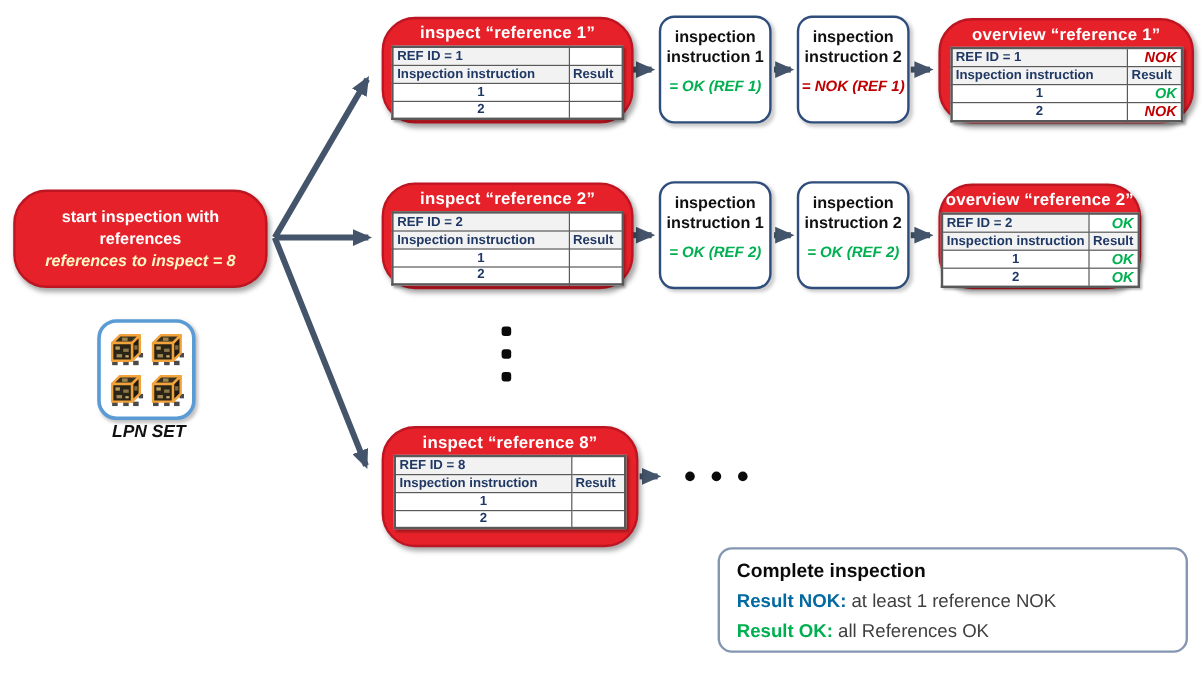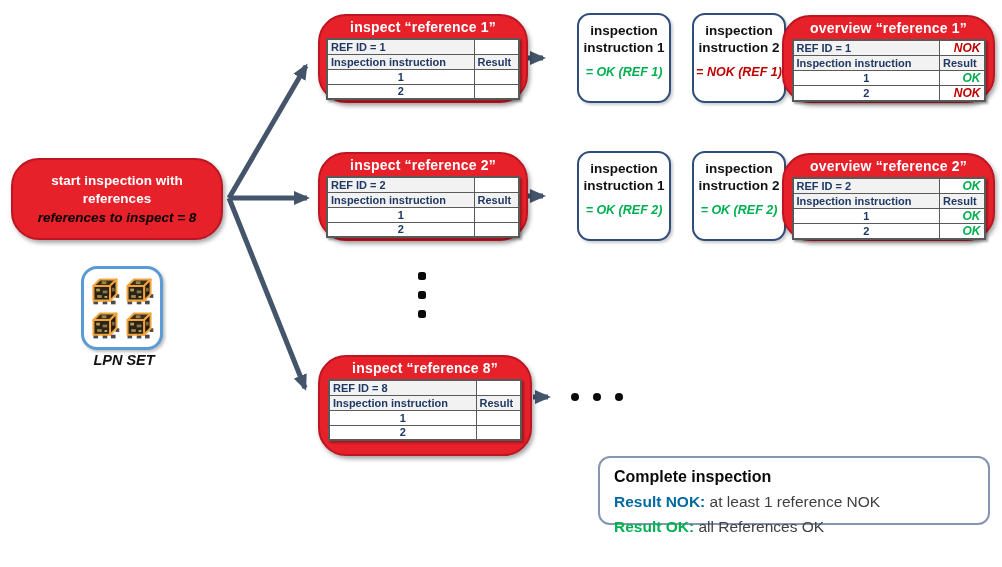--- a/index.html
+++ b/index.html
@@ -13,40 +13,39 @@
     background:#E62129; border:2.5px solid #BD1622; border-radius:28px;
     box-shadow:2px 3px 4px rgba(0,0,0,.35);
   }
   .red-box .box-title {
     color:#fff; font-weight:bold; font-size:14px; text-align:center;
     padding-top:2px; line-height:18px; letter-spacing:.2px;
   }
 
   .start-box { padding-top:12px; text-align:center; }
   .start-title { color:#fff; font-weight:bold; font-size:13.5px; line-height:18px; padding:0 18px; }
-  .start-sub { color:#000000; font-weight:bold; font-style:italic; font-size:13.5px; line-height:19px; }
+  .start-sub { color:#fef9c3; font-weight:bold; font-style:italic; font-size:13.5px; line-height:19px; }
 
   .tbl { border-collapse:collapse; margin:2px auto 0 auto; background:#fff;
          border:2px solid #595959; box-shadow:2px 2px 2px rgba(0,0,0,.3); }
   .tbl td { border:1px solid #595959; font-weight:bold; color:#1F3864;
             font-size:11px; height:15px; padding:0 3px; background:#fff; white-space:nowrap; }
   .tbl td.c1 { width:147px; text-align:left; }
   .tbl td.c2 { width:45px; text-align:left; }
   .tbl td.shaded { background:#F2F2F2; }
   .tbl td.num { text-align:center; }
   .tbl td.res { font-style:italic; font-size:12px; text-align:right; }
   td[data-status="OK"]  { color:#00B050; }
   td[data-status="NOK"] { color:#C00000; }
 
   .instr {
     position:absolute; z-index:2; width:94px; height:90px;
     background:#fff; border:2.5px solid #2E4D7B; border-radius:13px;
     text-align:center; padding-top:7px;
     box-shadow:2px 2px 3px rgba(0,0,0,.2);
-    margin-left:28px;
   }
   .instr-line { font-size:13.5px; font-weight:bold; color:#111; line-height:17px; }
   .instr-result { margin-top:9px; font-size:12.5px; font-weight:bold; font-style:italic; white-space:nowrap; }
   .instr-result[data-status="OK"]  { color:#00B050; }
   .instr-result[data-status="NOK"] { color:#C00000; }
 
   .lpn-box {
     position:absolute; left:81px; top:266px; width:82px; height:84px; z-index:2;
     background:#fff; border:3px solid #5B9BD5; border-radius:16px;
     display:flex; align-items:center; justify-content:center;
@@ -56,21 +55,21 @@
     text-align:center; font-weight:bold; font-style:italic; font-size:14.5px; color:#111; }
 
   .vdots { position:absolute; left:418px; top:272px; z-index:2;
            display:flex; flex-direction:column; gap:11px; }
   .hdots { position:absolute; left:571px; top:393px; z-index:2;
            display:flex; flex-direction:row; gap:14px; }
   .dot { width:8px; height:8px; background:#0a0a0a; border-radius:2.5px; }
   .hdots .dot { border-radius:50%; }
 
   .complete-box {
-    position:absolute; left:598px; top:456px; width:392px; height:69px; z-index:2;
+    position:absolute; left:598px; top:456px; width:392px; height:88px; z-index:2;
     background:#fff; border:2px solid #8496B0; border-radius:12px;
     padding:7px 14px 0 14px;
   }
   .complete-title { font-size:16px; font-weight:bold; color:#0a0a0a; line-height:24px; }
   .complete-line { font-size:15.5px; color:#3F3F3F; line-height:25px; white-space:nowrap; }
   .complete-line .lbl { font-weight:bold; }
   .lbl.nok { color:#0369a1; }
   .lbl.ok  { color:#00B050; }
 </style>
 </head>
@@ -218,21 +217,21 @@
     <div class="instr-line">inspection</div>
     <div class="instr-line">instruction 1</div>
     <div class="instr-result" data-status="OK">= OK (REF 2)</div>
   </div>
   <div class="instr" style="left:664px; top:151px;">
     <div class="instr-line">inspection</div>
     <div class="instr-line">instruction 2</div>
     <div class="instr-result" data-status="OK">= OK (REF 2)</div>
   </div>
 
-  <div class="red-box" style="left:782px; top:153px; width:213px; height:88px;">
+  <div class="red-box" style="left:782px; top:153px; width:169px; height:88px;">
     <div class="box-title">overview “reference 2”</div>
     <table class="tbl">
       <tbody>
           <tr>
         <td class="c1 shaded">REF ID = 2</td>
         <td class="c2 res" data-status="OK">OK</td>
       </tr>
       <tr>
         <td class="c1 shaded">Inspection instruction</td>
         <td class="c2 shaded">Result</td>

